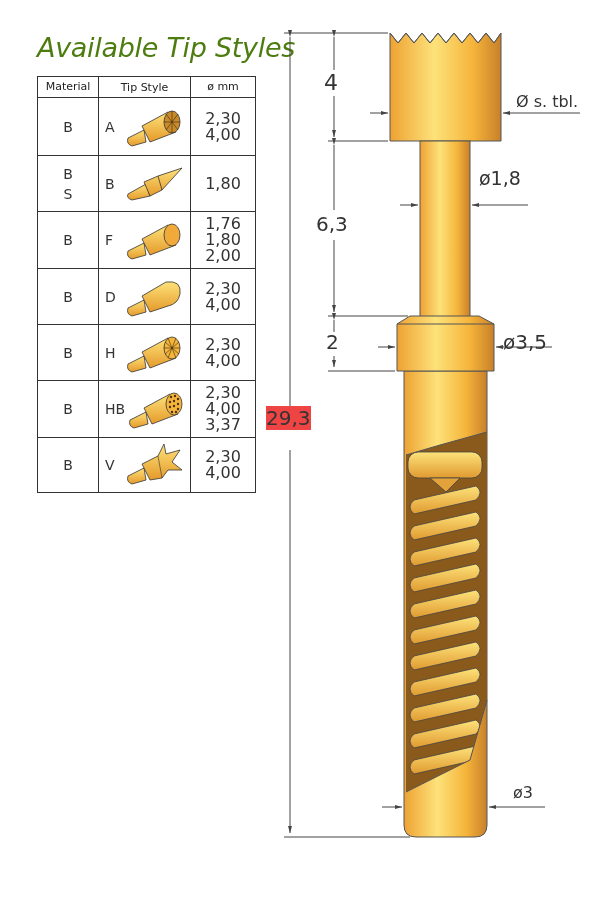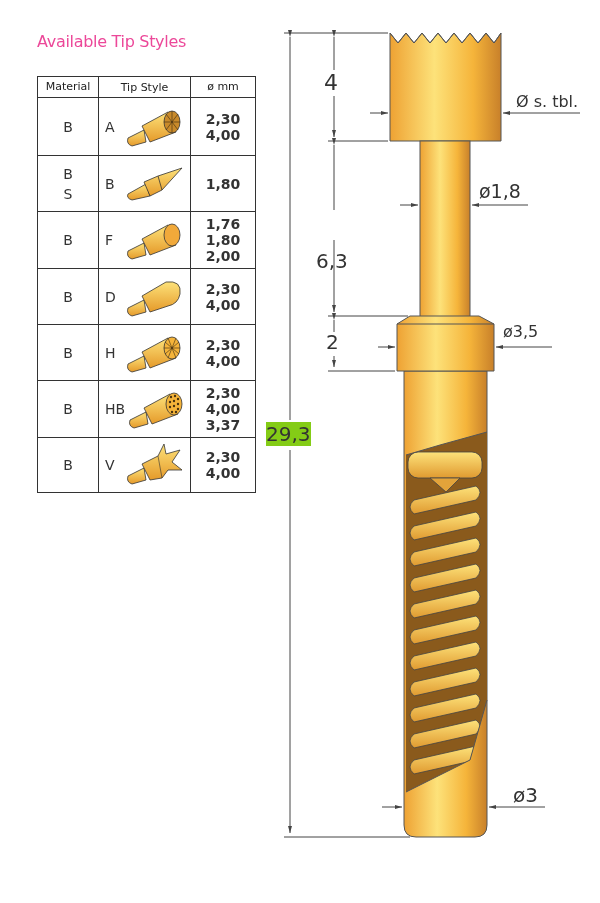--- a/index.html
+++ b/index.html
@@ -1,27 +1,27 @@
 <!DOCTYPE html>
 <html><head>
   <meta charset="utf-8">
   <style>
     html, body { margin: 0; padding: 0; background: #ffffff; }
     body { width: 600px; height: 903px; position: relative; overflow: hidden;
            font-family: "DejaVu Sans", sans-serif; color: #2b2b2b; }
-    .title { position: absolute; left: 37px; top: 32px; font-size: 16px; color: #ec4899;
-             font-family: "DejaVu Sans", sans-serif; letter-spacing: -0.3px; }
+    .title { position: absolute; left: 37px; top: 32px; font-size: 27px; color: #4d7c0f;
+             font-family: "DejaVu Sans", sans-serif; letter-spacing: -0.3px; font-style: italic; }
     table.tips { position: absolute; left: 37px; top: 76px; width: 219px;
                  border-collapse: collapse; font-family: "DejaVu Sans", sans-serif; }
     table.tips th, table.tips td { border: 1.5px solid #333; padding: 0; }
     table.tips th { font-weight: normal; font-size: 11px; height: 18px; color: #222; }
     table.tips td { color: #333; }
     .c-mat { width: 60px; text-align: center; font-size: 14px; line-height: 20px; }
     .c-style { width: 91px; position: relative; margin-left: 32px; }
-    .c-dia { width: 64px; text-align: center; font-size: 14px; line-height: 16px; font-weight: bold; }
+    .c-dia { width: 64px; text-align: center; font-size: 16px; line-height: 16px; }
     .style-letter { position: absolute; left: 6px; top: 50%; transform: translateY(-50%);
                     font-size: 14px; }
     .style-icon { position: absolute; right: 4px; top: 50%; transform: translateY(-50%); }
     .dia-val { display: block; }
     .dim-text { position: absolute; font-family: "DejaVu Sans", sans-serif; color: #333; }
     svg.drawing { position: absolute; left: 0; top: 0; }
   </style>
 </head>
 <body>
 
@@ -306,18 +306,18 @@
     <line x1="528" y1="205" x2="472" y2="205" marker-end="url(#arr)"></line>
     <line x1="378" y1="347" x2="395" y2="347" marker-end="url(#arr)"></line>
     <line x1="552" y1="347" x2="496" y2="347" marker-end="url(#arr)"></line>
     <line x1="382" y1="807" x2="402" y2="807" marker-end="url(#arr)"></line>
     <line x1="545" y1="807" x2="489" y2="807" marker-end="url(#arr)"></line>
   </g>
 </svg>
 
 <div class="dim-text" style="left:324px;top:70px;font-size:22px;">4</div>
 <div class="dim-text" style="left:516px;top:92px;font-size:16px;">Ø s. tbl.</div>
-<div class="dim-text" style="left:316px;top:212px;font-size:20px;margin-top:37px;">6,3</div>
-<div class="dim-text" style="left:479px;top:180px;font-size:19px;">ø1,8</div>
+<div class="dim-text" style="left:316px;top:212px;font-size:20px;">6,3</div>
+<div class="dim-text" style="left:479px;top:167px;font-size:19px;">ø1,8</div>
 <div class="dim-text" style="left:326px;top:330px;font-size:20px;">2</div>
-<div class="dim-text" style="left:503px;top:322px;font-size:16px;">ø3,5</div>
-<div class="dim-text" style="left:266px;top:422px;font-size:20px;background:#84cc16;">29,3</div>
-<div class="dim-text" style="left:513px;top:783px;font-size:20px;">ø3</div>
+<div class="dim-text" style="left:503px;top:330px;font-size:20px;">ø3,5</div>
+<div class="dim-text" style="left:266px;top:406px;font-size:20px;background:#ef4444;">29,3</div>
+<div class="dim-text" style="left:513px;top:783px;font-size:16px;">ø3</div>
 
 </body></html>

